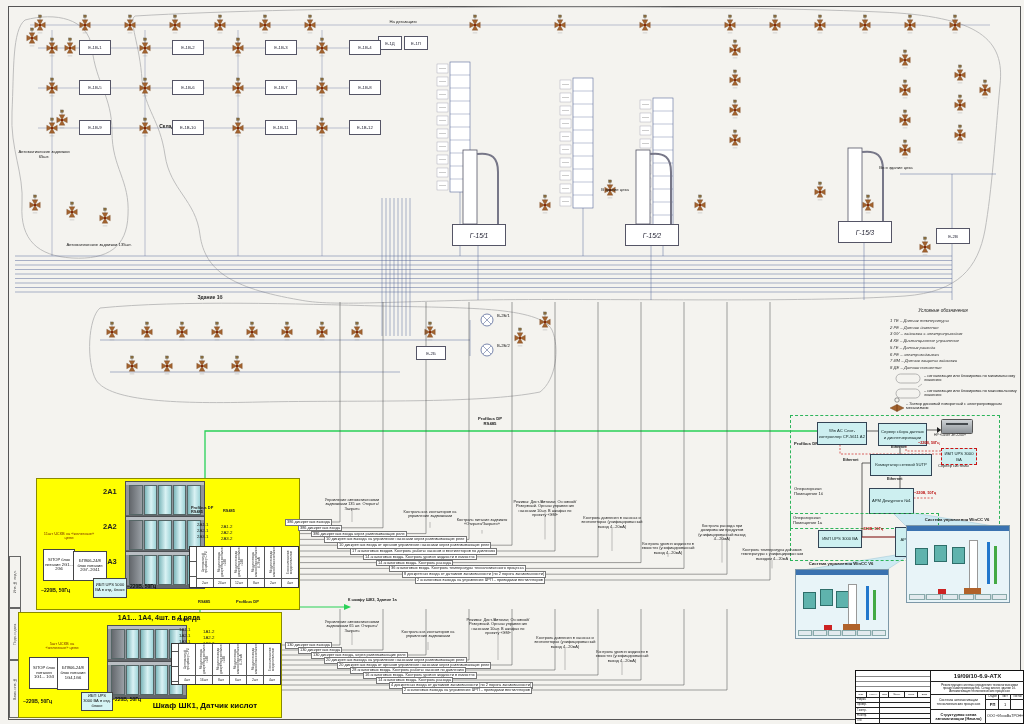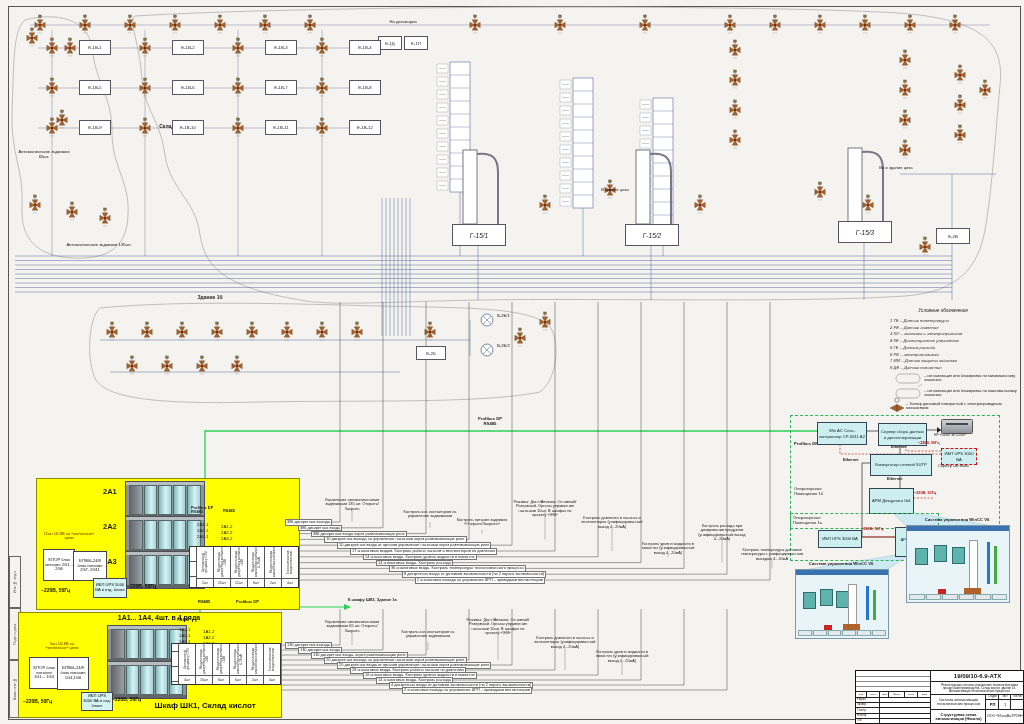--- a/index.html
+++ b/index.html
@@ -544,21 +544,21 @@
           </div>
           <div class="col">
             <div class="cell">
               <span class="vt">Блоки клеммные соединительные</span>
             </div>
             <div class="cnt">4шт</div>
           </div>
         </div>
       </div>
   </div>
-  <div class="abs" style="left:120px;top:701px;width:170px;text-align:center;font-weight:bold;font-size:8px">Шкаф ШК1, Склад кислот</div>
+  <div class="abs" style="left:120px;top:701px;width:170px;text-align:center;font-weight:bold;font-size:8px">Шкаф ШК1, Датчик кислот</div>
 
   <div class="gbox" style="left:790px;top:415px;width:208px;height:112px"></div>
   <div class="netlbl" style="left:794px;top:441px;font-weight:bold">Profibus DP</div>
   <div class="netlbl" style="left:794px;top:486px;width:42px;white-space:normal;line-height:1.3">Операторская Помещение 1б</div>
   <div class="nbox" style="left:817px;top:422px;width:46px;height:19px">Win AC Слот-контроллер CP-5611 A2</div>
   <div class="nbox" style="left:878px;top:423px;width:45px;height:19px">Сервер сбора данных и диспетчеризации</div>
   <div class="prt" style="left:941px;top:419px;width:30px;height:13px"></div>
   <div class="netlbl" style="left:934px;top:433px;font-size:3.4px">HP «Laser Jet 2200»</div>
   <div class="netlbl red" style="left:918px;top:441px;font-size:3.7px;font-weight:bold">~220В, 50Гц</div>
   <div class="nbox" style="left:941px;top:448px;width:32px;height:13px;border:0.9px dashed #c11">ИБП UPS 3000 ВА</div>

